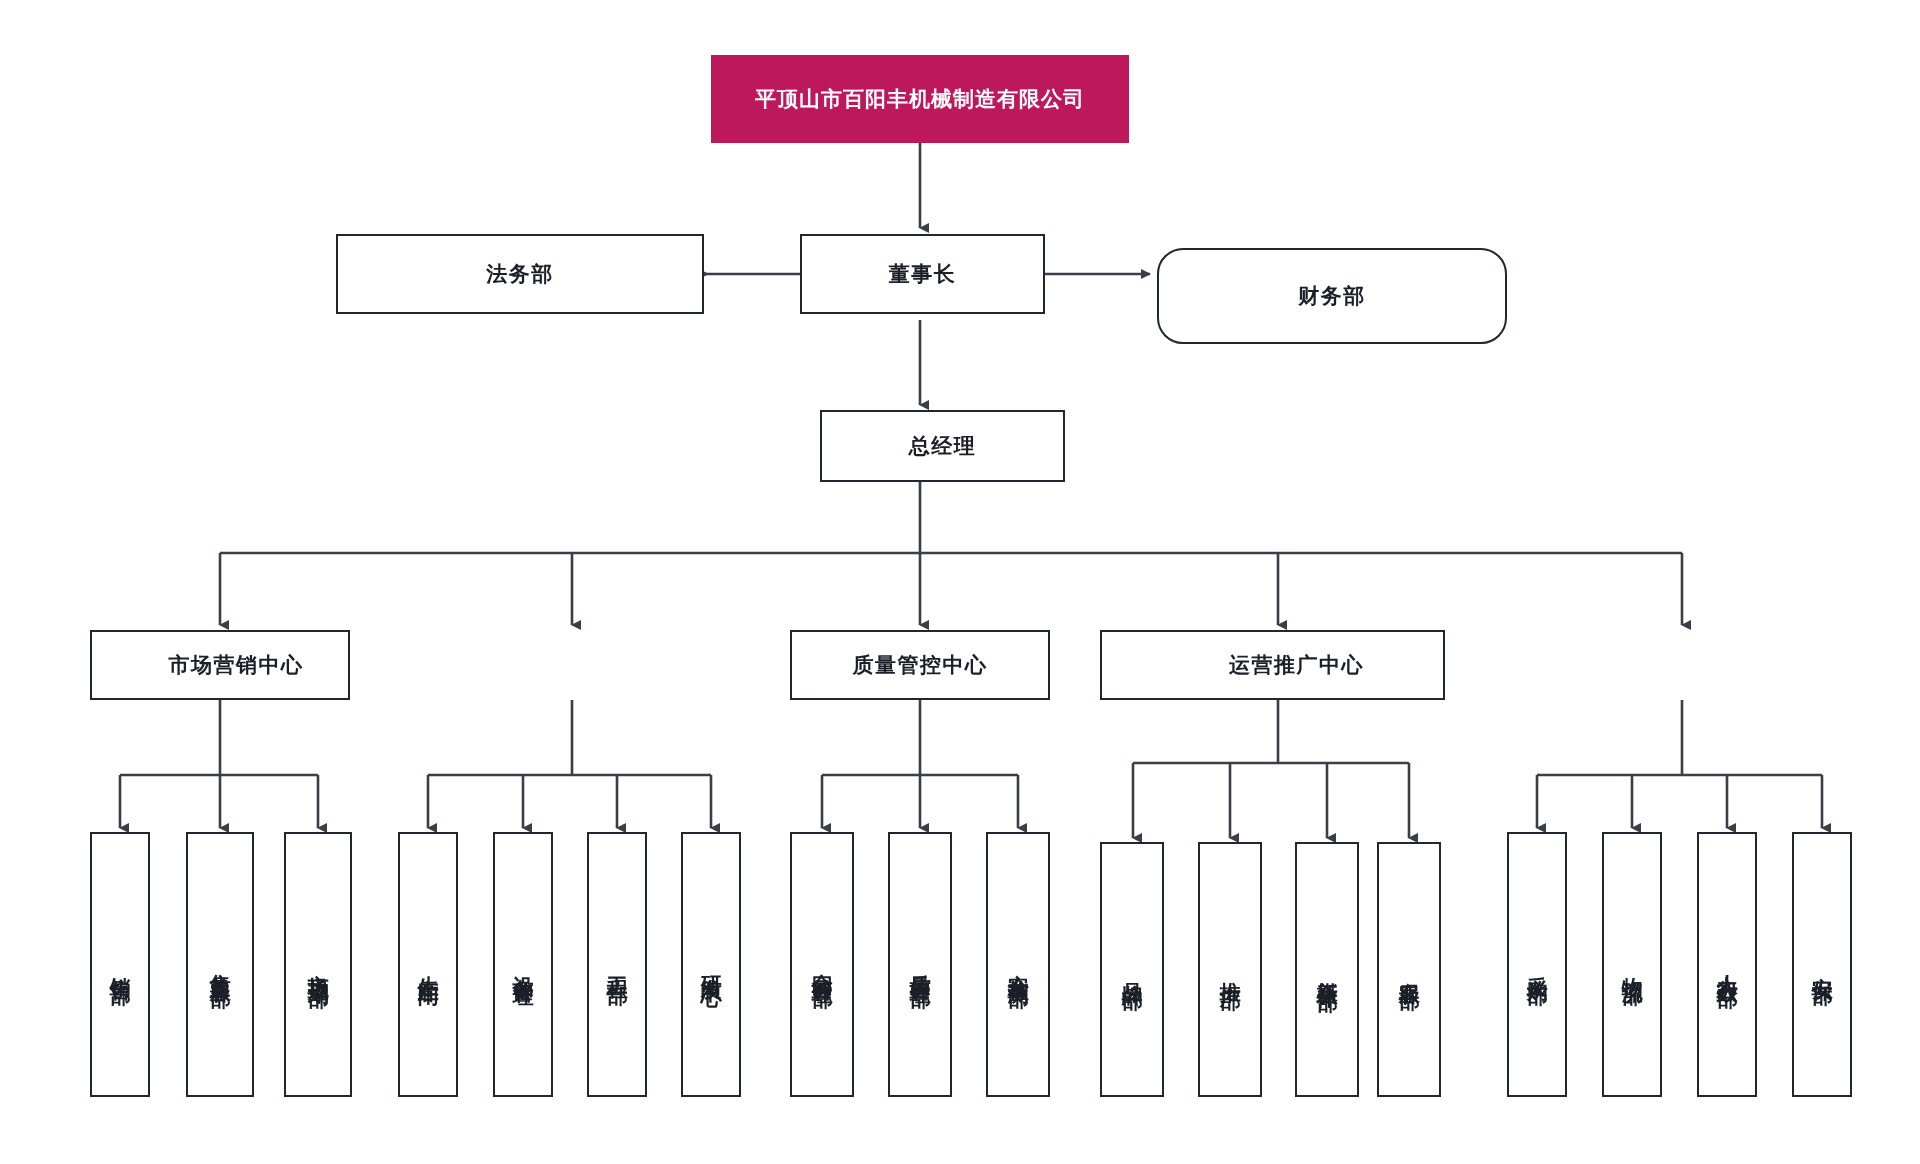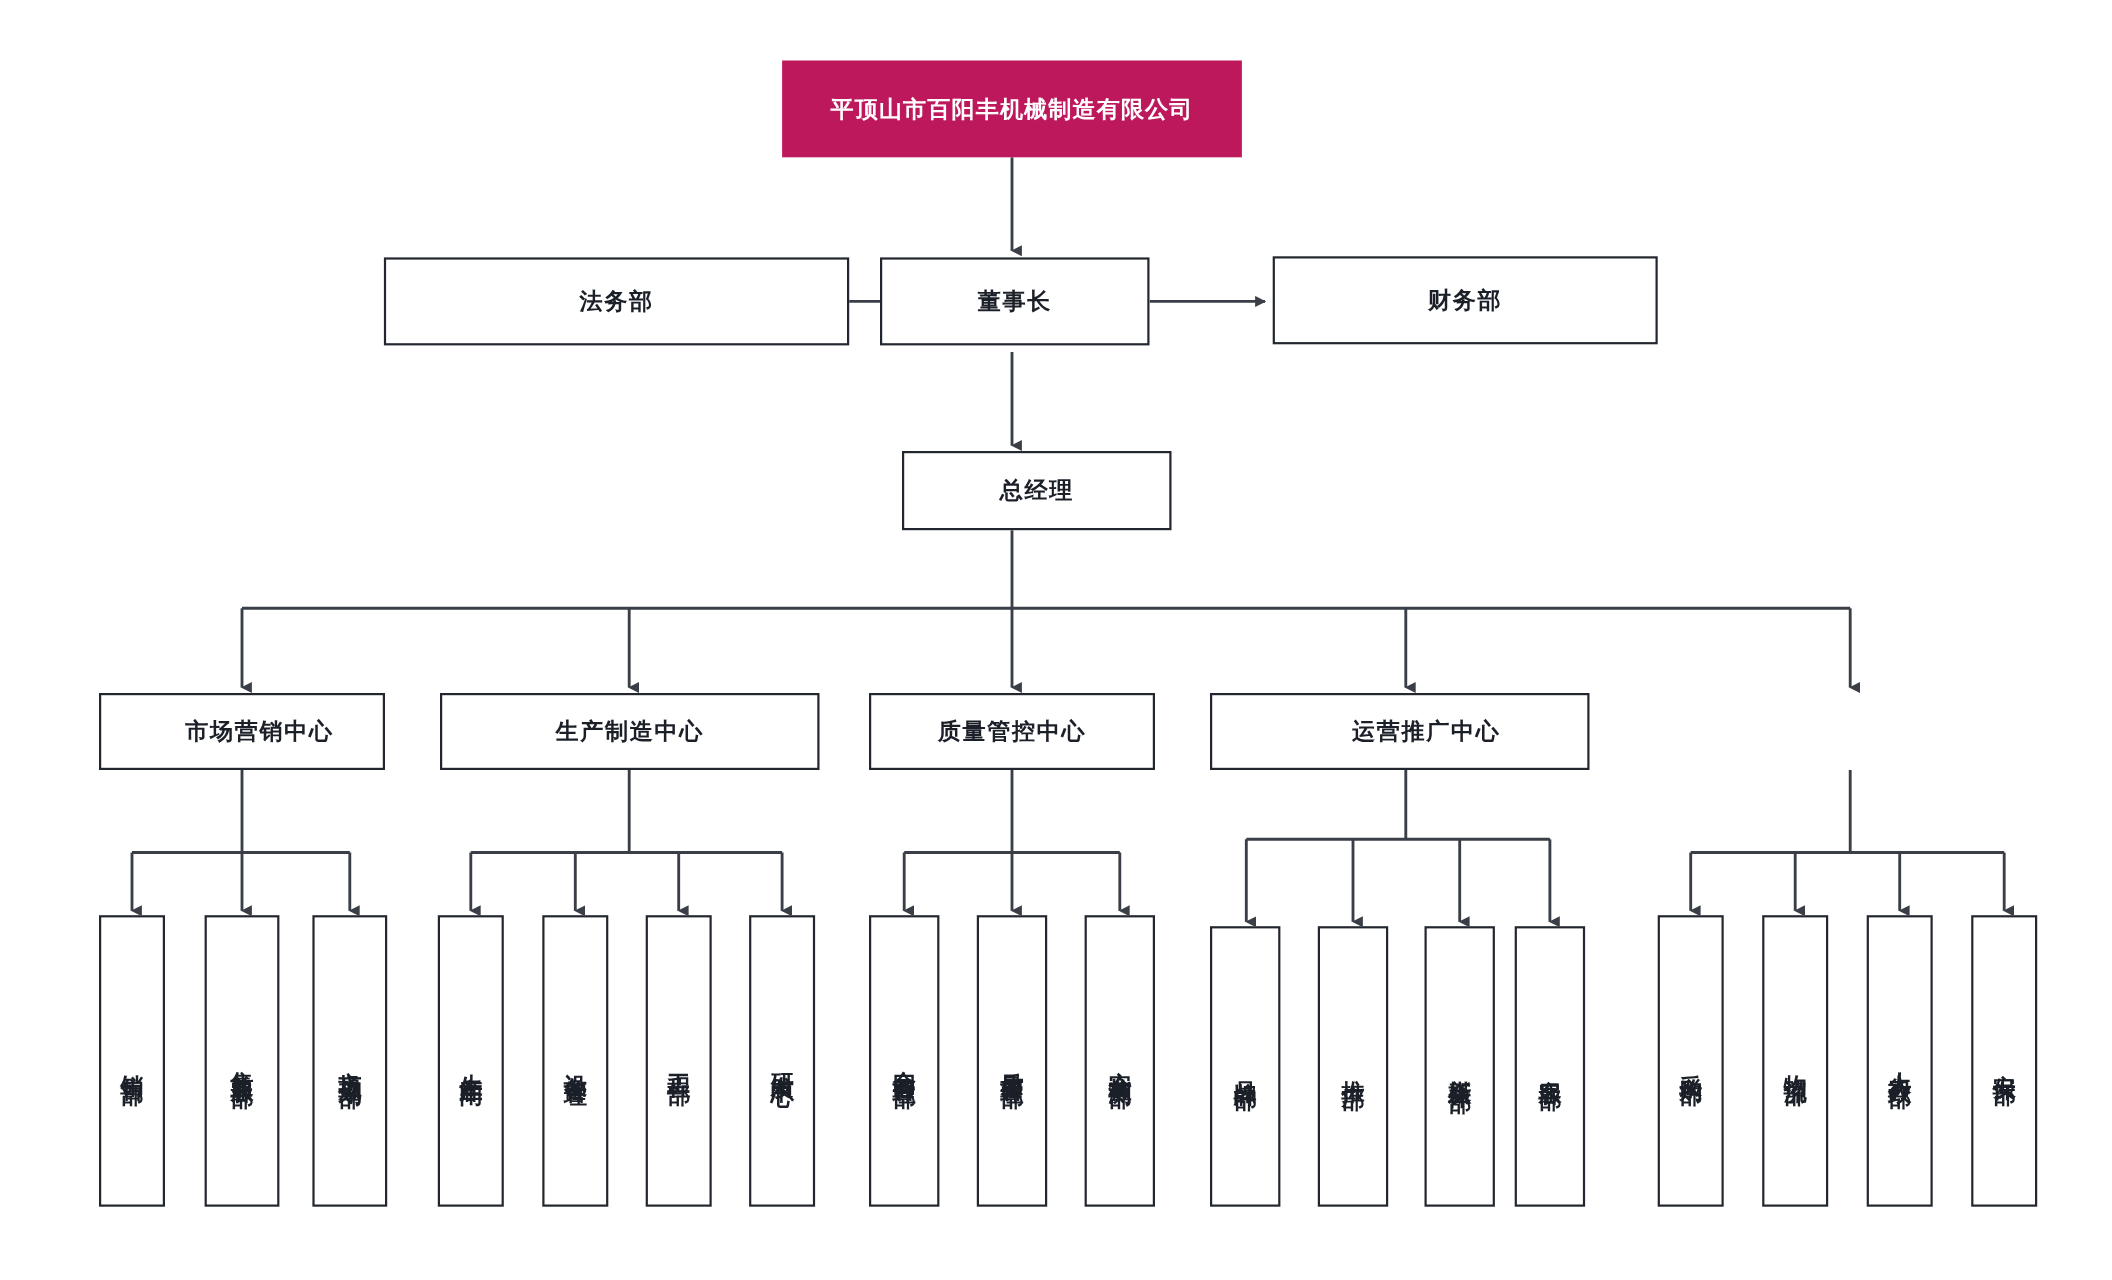--- a/index.html
+++ b/index.html
@@ -143,43 +143,40 @@
       <line x1="1632" y1="775" x2="1632" y2="828" marker-end="url(#arrowDown)"></line>
       <line x1="1727" y1="775" x2="1727" y2="828" marker-end="url(#arrowDown)"></line>
       <line x1="1822" y1="775" x2="1822" y2="828" marker-end="url(#arrowDown)"></line>
     </g>
   </svg>
 
   <div class="node root" style="left:711px; top:55px; width:418px; height:88px;">
     <span class="label">平顶山市百阳丰机械制造有限公司</span>
   </div>
 
-  <div class="node level2" style="left:349px; top:234px; width:423px; height:80px;">
+  <div class="node level2" style="left:336px; top:234px; width:368px; height:80px;">
     <span class="label">法务部</span>
   </div>
 
   <div class="node level2" style="left:800px; top:234px; width:245px; height:80px;">
     <span class="label">董事长</span>
   </div>
 
-  <div class="node level2" style="left:1157px; top:233px; width:350px; height:80px;">
+  <div class="node level2" style="left:1157px; top:248px; width:350px; height:96px;border-radius:26px;">
     <span class="label">财务部</span>
   </div>
 
   <div class="node level3" style="left:800px; top:410px; width:245px; height:72px;margin-left:20px;">
     <span class="label">总经理</span>
   </div>
 
   <div class="node center" style="left:90px; top:630px; width:260px; height:70px;padding-left:32px;">
     <span class="label">市场营销中心</span>
   </div>
 
-  <div class="node center" style="left:400px; top:630px; width:345px; height:70px;">
-    <span class="label">生产制造中心</span>
-  </div>
 
   <div class="node center" style="left:790px; top:630px; width:260px; height:70px;">
     <span class="label">质量管控中心</span>
   </div>
 
   <div class="node center" style="left:1100px; top:630px; width:345px; height:70px;padding-left:48px;">
     <span class="label">运营推广中心</span>
   </div>
 
 

